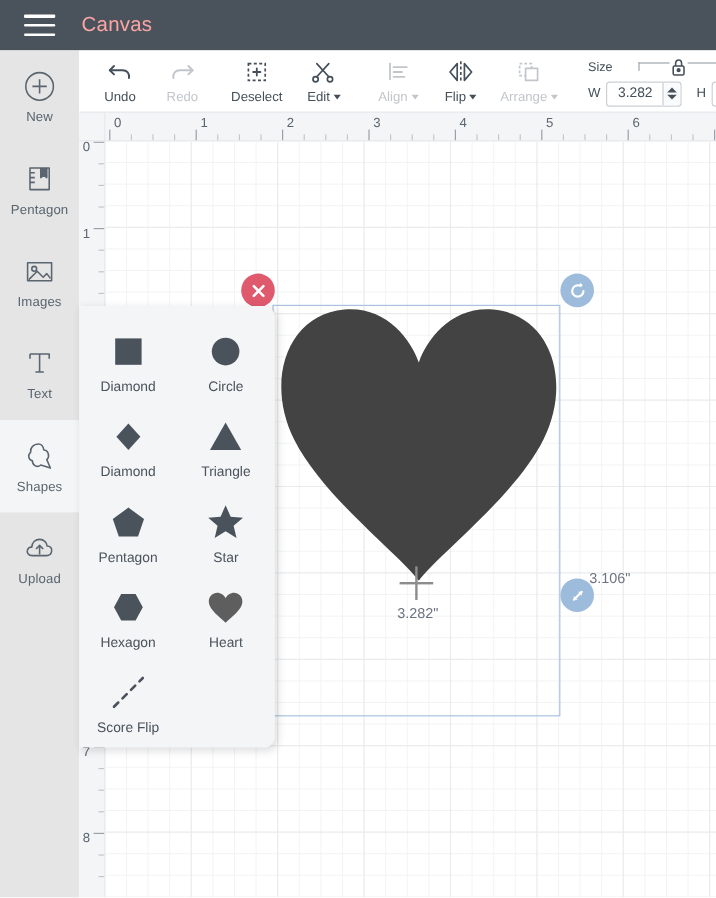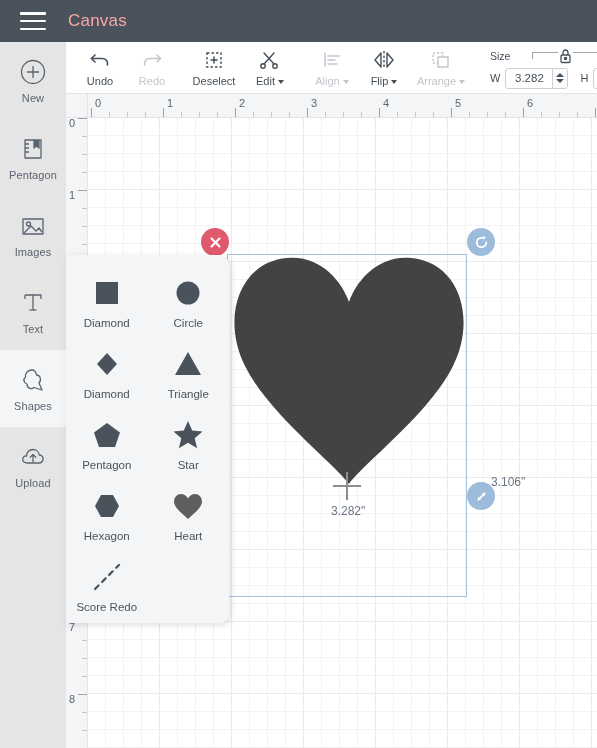--- a/index.html
+++ b/index.html
@@ -559,18 +559,18 @@
             </svg>
           </span>
           <span class="sp-lab">Heart</span>
         </div>
         <div class="sp-cell">
           <span class="sp-ico">
             <svg width="34" height="34" viewBox="0 0 34 34">
               <path d="M5 29 L29 5" stroke="#4a535c" stroke-width="2.2" stroke-linecap="round" stroke-dasharray="5 5"></path>
             </svg>
           </span>
-          <span class="sp-lab">Score Redo</span>
+          <span class="sp-lab">Score Flip</span>
         </div>
       </div>
   </div>
 
 </div>
 
 </body></html>

